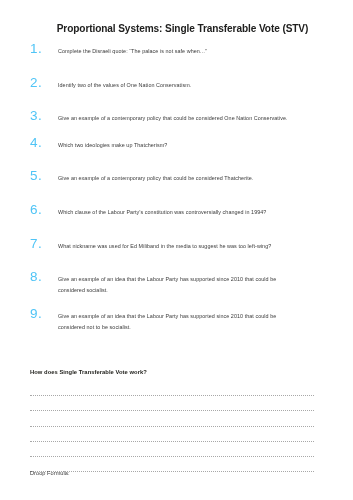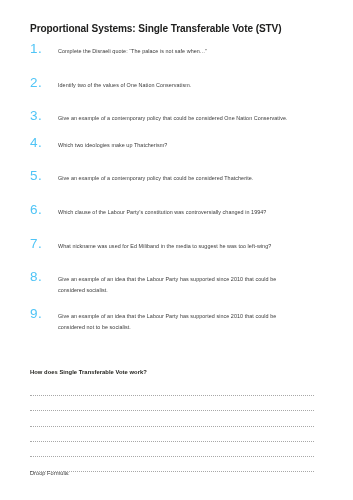--- a/index.html
+++ b/index.html
@@ -26,20 +26,21 @@
   .worksheet-title {
     position: absolute;
     left: 30px;
     top: 22px;
     width: 305px;
     font-size: 10.1px;
     font-weight: bold;
     color: #20201f;
     letter-spacing: -0.1px;
     line-height: 13px;
+    text-align: center;
   }
   .questions {
     position: absolute;
     left: 30px;
     top: 42px;
     width: 300px;
   }
   .question-row {
     display: flex;
     align-items: flex-start;

